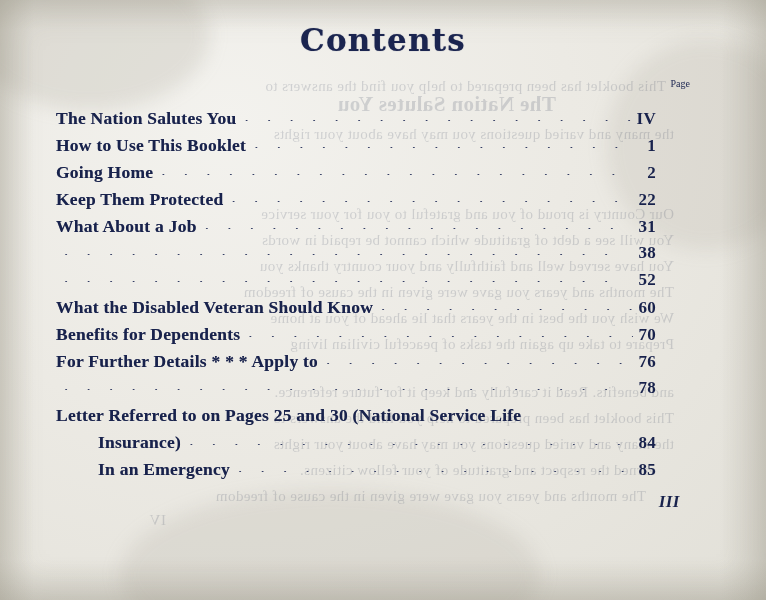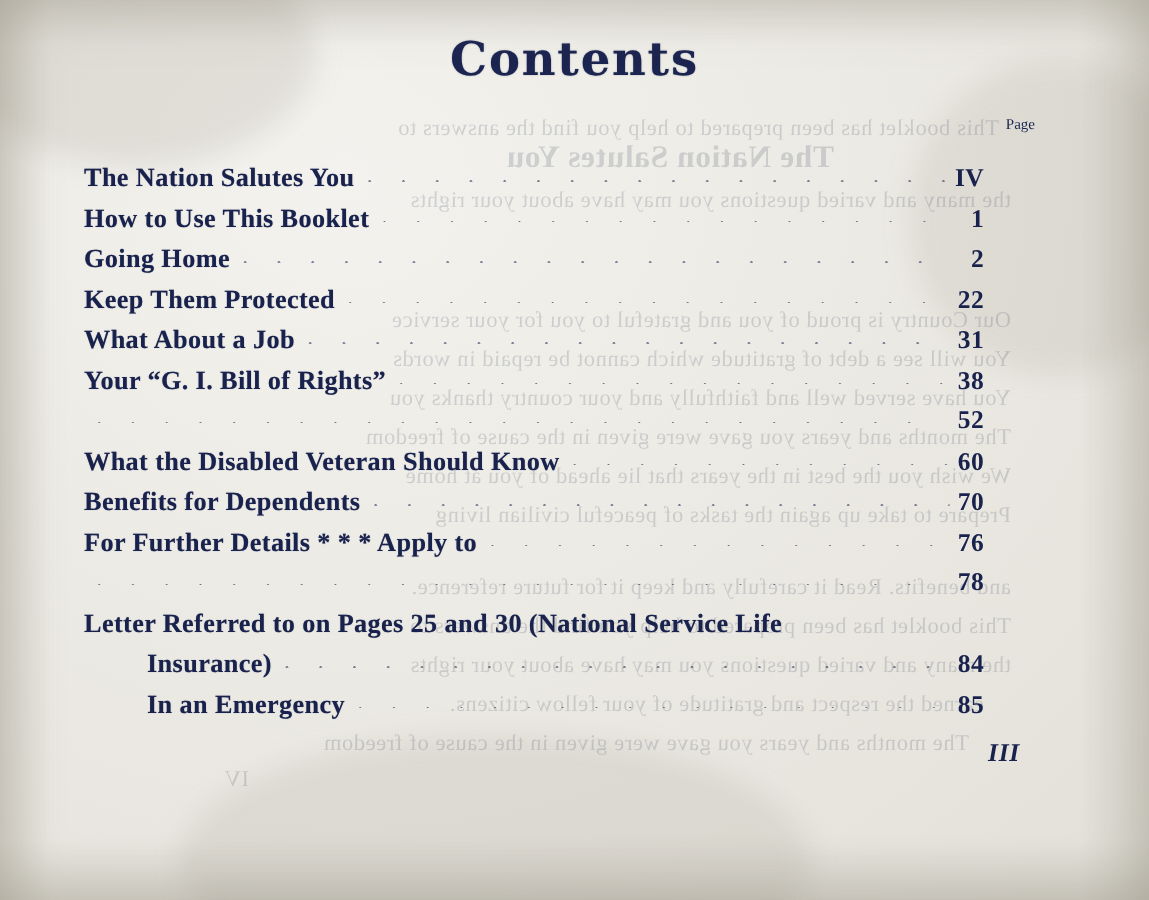--- a/index.html
+++ b/index.html
@@ -212,21 +212,20 @@
         <span class="pg">22</span>
       </div>
 
       <div class="row">
         <span class="label">What About a Job</span>
         <span class="leader">. . . . . . . . . . . . . . . . . . . . . . . . . . . . . . . . . . . . . . . . . . . . . .</span>
         <span class="pg">31</span>
       </div>
 
       <div class="row">
-        <span class="label">Your “G. I. Bill of Rights”</span>
         <span class="leader">. . . . . . . . . . . . . . . . . . . . . . . . . . . . . . . . . . . . . . . . . . . . . .</span>
         <span class="pg">38</span>
       </div>
 
       <div class="row">
         <span class="leader">. . . . . . . . . . . . . . . . . . . . . . . . . . . . . . . . . . . . . . . . . . . . . .</span>
         <span class="pg">52</span>
       </div>
 
       <div class="row">

